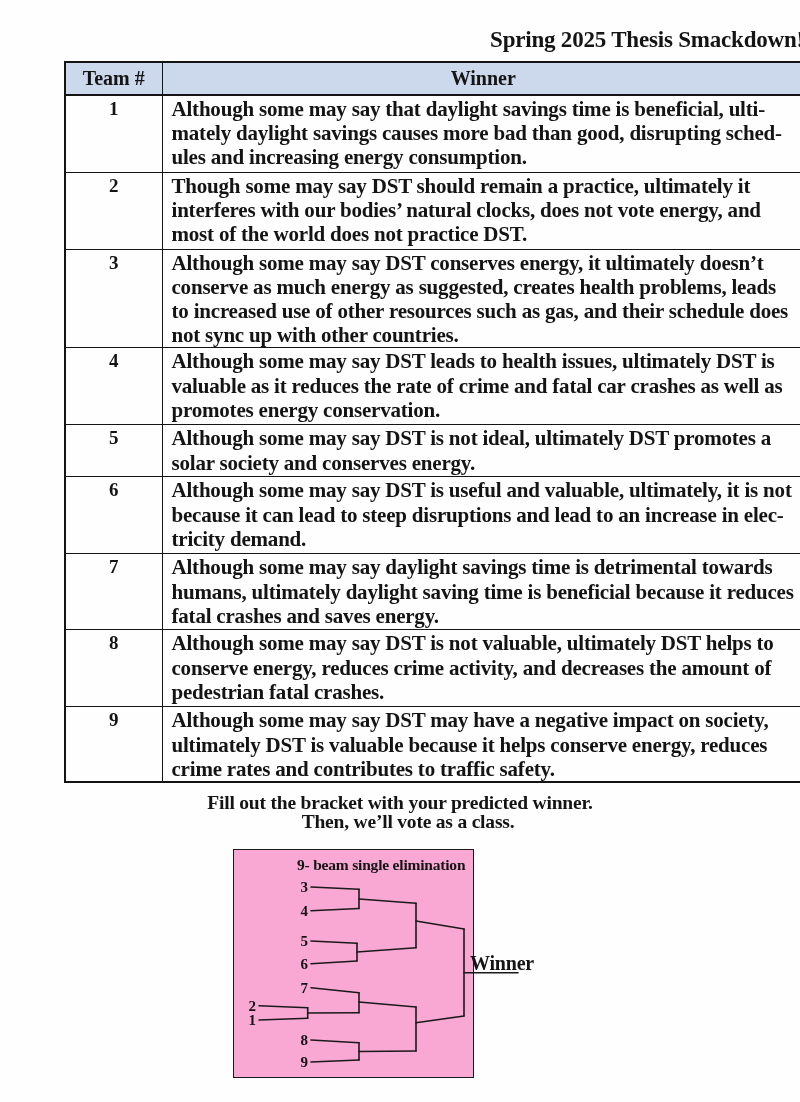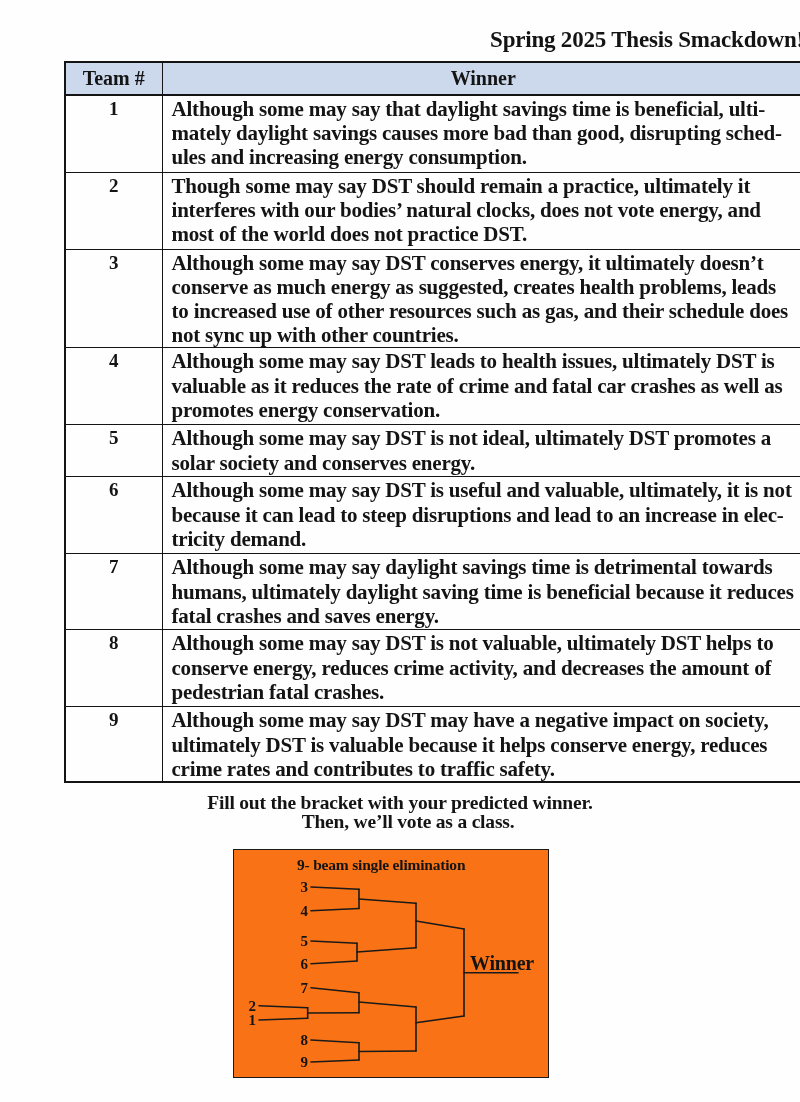--- a/index.html
+++ b/index.html
@@ -68,23 +68,23 @@
     text-align: center;
     font-weight: bold;
     font-size: 19.5px;
     letter-spacing: -0.2px;
   }
   .instr1 { top: 792px; }
   .instr2 { top: 811px; padding-left: 16px; }
   .bracket-box {
     position: absolute;
     left: 233px; top: 849px;
-    width: 316px; height: 229px;
+    width: 241px; height: 229px;
     border: 1.7px solid #1a1a1a;
-    background: #f97316;
+    background: #f9a8d4;
   }
   .bracket-box svg {
     position: absolute;
     left: 0; top: 0;
   }
   .bracket-title {
     position: absolute;
     left: 63px; top: 6px;
     font-weight: bold;
     font-size: 15.5px;

